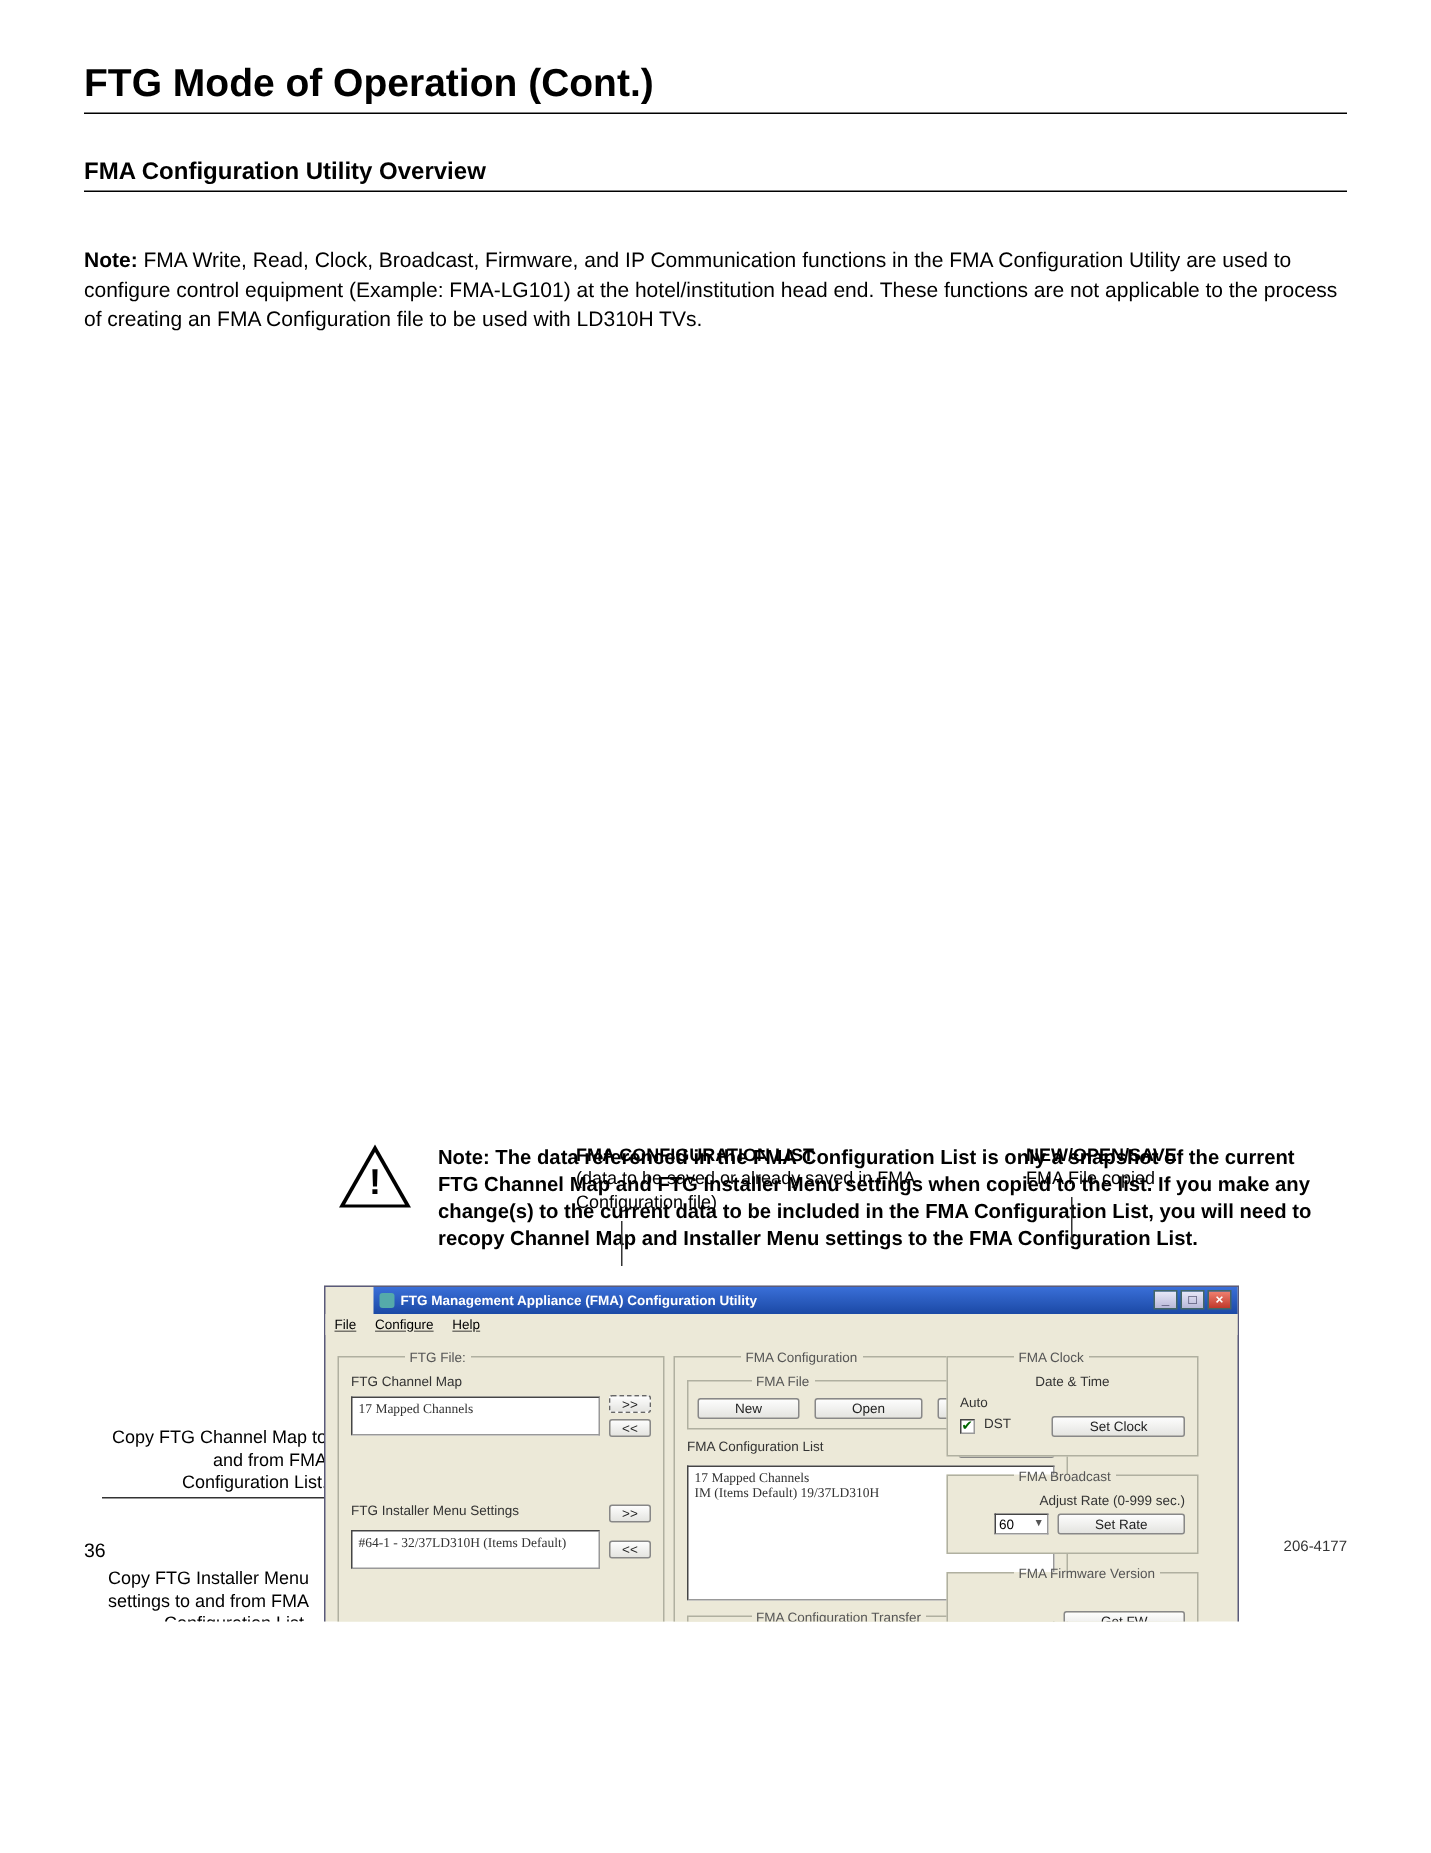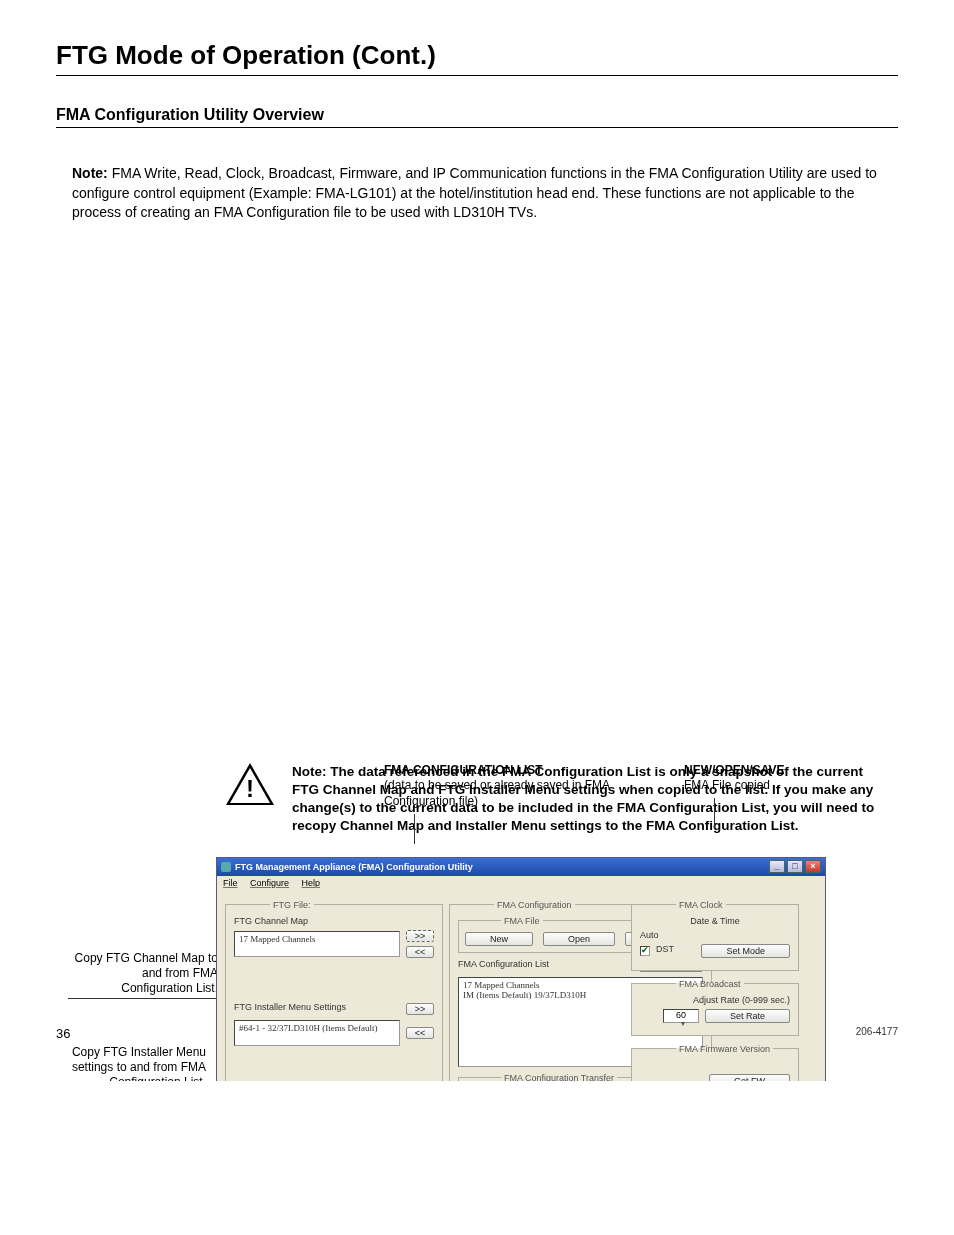--- a/index.html
+++ b/index.html
@@ -21,21 +21,21 @@
   h2 {
     font-size: 16px;
     font-weight: bold;
     margin: 30px 0 6px 0;
     border-bottom: 1px solid #000;
     padding-bottom: 3px;
   }
   .note-para {
     font-size: 14px;
     line-height: 1.4;
-    margin: 36px 0 24px 16px;
+    margin: 36px 0 24px 0;
   }
   .figure-wrap {
     position: relative;
     width: 100%;
     margin-top: 10px;
   }
   .legend {
     position: absolute;
     font-size: 12px;
     line-height: 1.25;
@@ -77,20 +77,21 @@
   }
   .titlebar {
     height: 18px;
     background: linear-gradient(to bottom, #3a6fd8, #1b49a5);
     color: #fff;
     display: flex;
     align-items: center;
     padding: 0 4px;
     font-size: 9px;
     font-weight: bold;
+    margin-left: 32px;
   }
   .titlebar .icon {
     width: 10px; height: 10px; background:#5aa; margin-right:4px; border-radius:2px;
   }
   .titlebar .spacer { flex:1; }
   .winbtn {
     width: 16px; height: 13px;
     background: linear-gradient(#e8e8f8,#b8b8d8);
     border: 1px solid #466;
     margin-left: 2px;
@@ -166,21 +167,20 @@
   }
   .select {
     background:#fff;
     border:1px inset #999;
     font-size:9px;
     padding:0 2px;
     height:14px;
     display:inline-flex;
     align-items:center;
     justify-content:space-between;
-    flex-direction:column;
   }
   .select .arrow { font-size:7px; color:#555; margin-left:4px; }
   .checkbox { width:10px;height:10px;border:1px inset #999;background:#fff;display:inline-block;position:relative;}
   .checkbox.checked::after{content:"✔";position:absolute;top:-2px;left:0;font-size:9px;color:#060;}
   .bottom-row {
     display:flex;
     gap:6px;
     padding: 0 8px 10px 8px;
   }
   .bottom-row fieldset.group { flex:1; }
@@ -340,21 +340,21 @@
 
       <div class="col-right">
         <fieldset class="group">
           <legend>FMA Clock</legend>
           <div class="small-label" style="text-align:center">Date &amp; Time</div>
           <div class="small-label">Auto</div>
           <div class="row">
             <span class="checkbox checked"></span>
             <span class="small-label">DST</span>
             <span style="flex:1"></span>
-            <span class="btn">Set Mode</span>
+            <span class="btn">Set Clock</span>
           </div>
         </fieldset>
 
         <fieldset class="group">
           <legend>FMA Broadcast</legend>
           <div class="small-label" style="text-align:right">Adjust Rate (0-999 sec.)</div>
           <div class="row" style="justify-content:flex-end">
             <span class="select" style="width:36px;">
               <span>60</span>
               <span class="arrow">▼</span>

